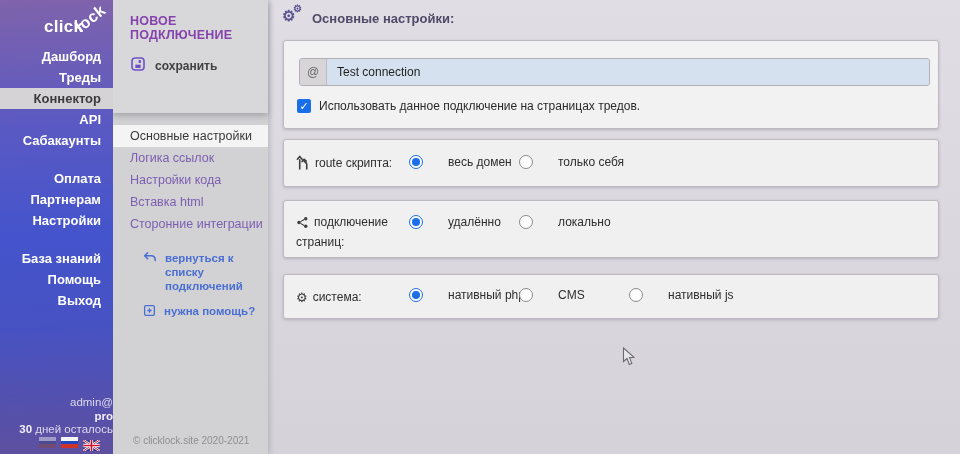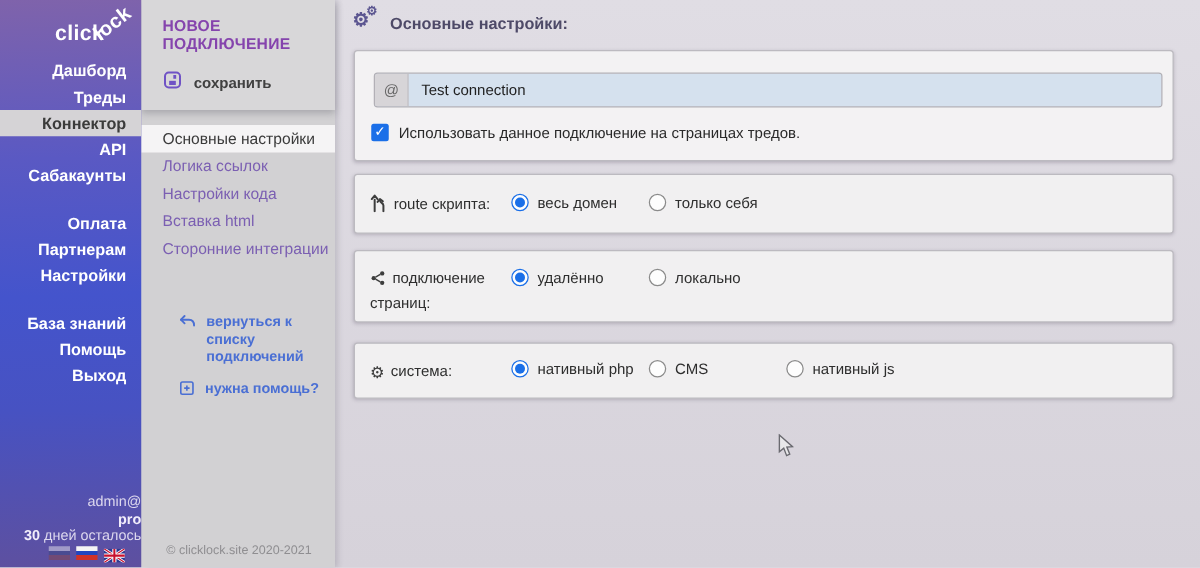--- a/index.html
+++ b/index.html
@@ -25,21 +25,21 @@
   .account b { color:#f2eefb; }
   .flags { position:absolute; bottom:6px; right:13px; display:flex; gap:5px; align-items:center; }
   .flag { width:17px; height:11px; display:block; }
   .flag-ru { background:linear-gradient(#f5f5f5 33%, #2146c0 33% 66%, #cf3228 66%); }
   .flag-ru-muted { background:linear-gradient(#f5f5f5 33%, #2146c0 33% 66%, #cf3228 66%);
     opacity:.45; filter:grayscale(.55); }
 
   
   .subsidebar { position:absolute; left:113px; top:0; width:155px; height:454px;
     background:#d2d1d3; z-index:2; box-shadow:2px 0 5px rgba(40,40,55,.18); }
-  .subtop { height:88px; background:#d8d7d9; box-shadow:0 3px 6px rgba(55,55,70,.28);
+  .subtop { height:113px; background:#d8d7d9; box-shadow:0 3px 6px rgba(55,55,70,.28);
     position:relative; z-index:2; padding:14px 6px 0 17px; }
   .subtitle { color:#8544ad; font-weight:700; font-size:12.5px; letter-spacing:.2px; }
   .savebtn { margin-top:14px; display:flex; gap:9px; align-items:center; color:#404040;
     font-weight:700; font-size:12px; cursor:pointer; }
   .submenu { margin-top:12px; position:relative; z-index:1; }
   .submenu-item { height:22px; display:flex; align-items:center; padding-left:17px;
     color:#7b5fb2; font-size:12.5px; cursor:pointer; }
   .submenu-item.active { background:#f5f4f5; color:#3a3a3a; }
   .sublinks { position:absolute; top:251px; left:30px; width:130px; }
   .linkrow { display:flex; gap:8px; color:#4a6fd4; font-size:11.5px; font-weight:600;
@@ -70,21 +70,21 @@
     font-size:12px; color:#1f1f1f; font-family:"Liberation Sans",sans-serif; }
 
   .checkbox-row { position:absolute; left:13px; top:58px; display:flex; gap:8px;
     align-items:center; font-size:12px; color:#2a2a2a; }
   .checkbox { width:14px; height:14px; background:#1a6fe8; border-radius:2px; color:#fff;
     font-size:11px; line-height:14px; text-align:center; cursor:pointer; flex:0 0 auto; }
 
   .rowlabel { position:absolute; left:12px; width:108px; font-size:12px; color:#2e2e2e;
     line-height:17px; }
   .rowlabel .ic { display:inline-block; vertical-align:-3px; margin-right:5px; }
-  .opt { position:absolute; display:flex; align-items:center; gap:7px; font-size:12px;
+  .opt { position:absolute; display:flex; align-items:center; gap:25px; font-size:12px;
     color:#2e2e2e; cursor:pointer; }
   .radio { width:14px; height:14px; border-radius:50%; border:1.5px solid #8b8b8b;
     background:#fdfdfd; position:relative; flex:0 0 auto; }
   .radio.sel { border-color:#1a6fe8; }
   .radio.sel::after { content:''; position:absolute; inset:2px; border-radius:50%;
     background:#1a6fe8; }
 
   .cursor { position:absolute; left:622px; top:347px; z-index:30; }
 </style>
 </head>

